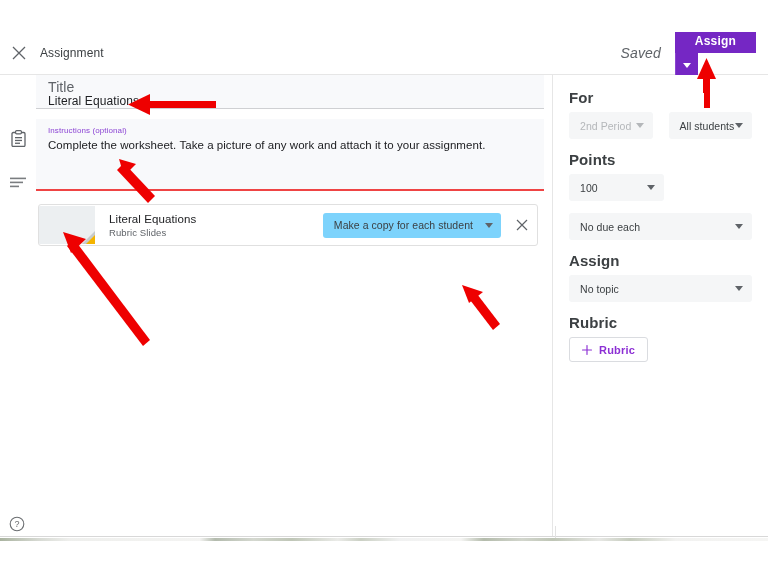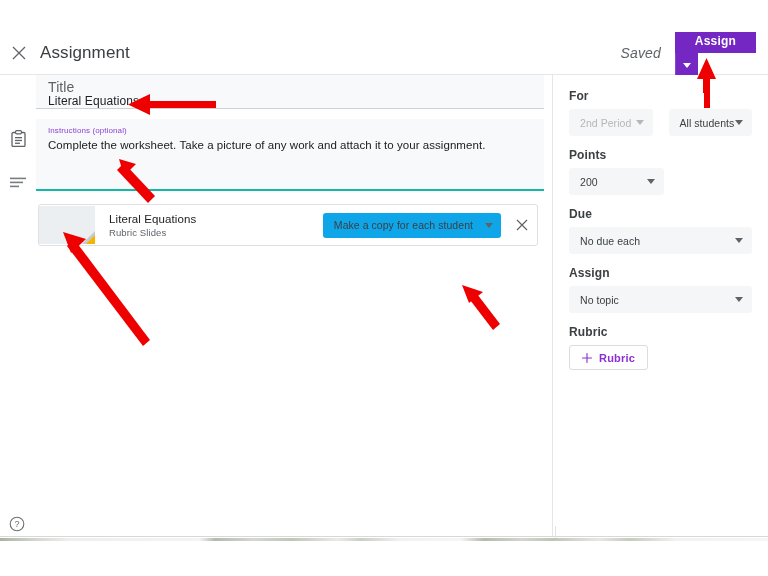--- a/index.html
+++ b/index.html
@@ -38,21 +38,21 @@
   .hdr-close {
     width: 38px;
     height: 38px;
     display: flex;
     align-items: center;
     justify-content: center;
     flex: 0 0 auto;
     cursor: pointer;
   }
   .hdr-title {
-    font-size: 17px;
+    font-size: 12px;
     color: #3c4043;
     margin-left: 2px;
     letter-spacing: .1px;
   }
   .hdr-spacer { flex: 1 1 auto; }
   .saved-label {
     font-size: 14px;
     font-style: italic;
     color: #5f6368;
     margin-right: 14px;
@@ -146,21 +146,21 @@
     font-size: 12px;
     color: #202124;
     line-height: 15px;
     margin-top: 2px;
     letter-spacing: .1px;
   }
 
   .field-instructions {
     margin-top: 10px;
     background: #f8f9fb;
-    border-bottom: 2px solid #14b8a6;
+    border-bottom: 2px solid #ef4444;
     padding: 7px 12px 0 12px;
     box-sizing: border-box;
     height: 72px;
   }
   .field-label-purple {
     font-size: 8px;
     color: #8c45d4;
     line-height: 9px;
     letter-spacing: .1px;
   }
@@ -239,21 +239,21 @@
     letter-spacing: .1px;
   }
   .attach-type {
     font-size: 9.5px;
     color: #5f6368;
     line-height: 12px;
     margin-top: 1px;
     letter-spacing: .1px;
   }
   .attach-select {
-    background: #0ea5e9;
+    background: #7dd3fc;
     border-radius: 3px;
     height: 25px;
     display: flex;
     align-items: center;
     padding: 0 8px 0 11px;
     gap: 12px;
     margin-right: 6px;
     cursor: pointer;
   }
   .attach-select-text {
@@ -271,21 +271,21 @@
   }
 
   
   .side-col {
     width: 215px;
     padding: 14px 16px 0 16px;
     box-sizing: border-box;
     background: #fff;
   }
   .side-label {
-    font-size: 12px;
+    font-size: 15px;
     font-weight: bold;
     color: #3c4043;
     letter-spacing: .1px;
     margin-bottom: 6px;
   }
   .side-group { margin-bottom: 12px; }
   .sel {
     background: #f5f6f7;
     border-radius: 3px;
     height: 27px;
@@ -461,29 +461,28 @@
             <svg width="8" height="5" viewBox="0 0 8 5" aria-hidden="true">
               <path d="M0 0 L4 5 L8 0 Z" fill="#5f6368"></path>
             </svg>
           </div>
         </div>
       </div>
 
       <div class="side-group">
         <div class="side-label">Points</div>
         <div class="sel" style="width:95px;">
-          <span class="sel-text">200</span>
+          <span class="sel-text">100</span>
           <svg width="8" height="5" viewBox="0 0 8 5" aria-hidden="true">
             <path d="M0 0 L4 5 L8 0 Z" fill="#5f6368"></path>
           </svg>
         </div>
       </div>
 
       <div class="side-group">
-        <div class="side-label">Due</div>
         <div class="sel">
           <span class="sel-text">No due each</span>
           <svg width="8" height="5" viewBox="0 0 8 5" aria-hidden="true">
             <path d="M0 0 L4 5 L8 0 Z" fill="#5f6368"></path>
           </svg>
         </div>
       </div>
 
       <div class="side-group">
         <div class="side-label">Assign</div>

